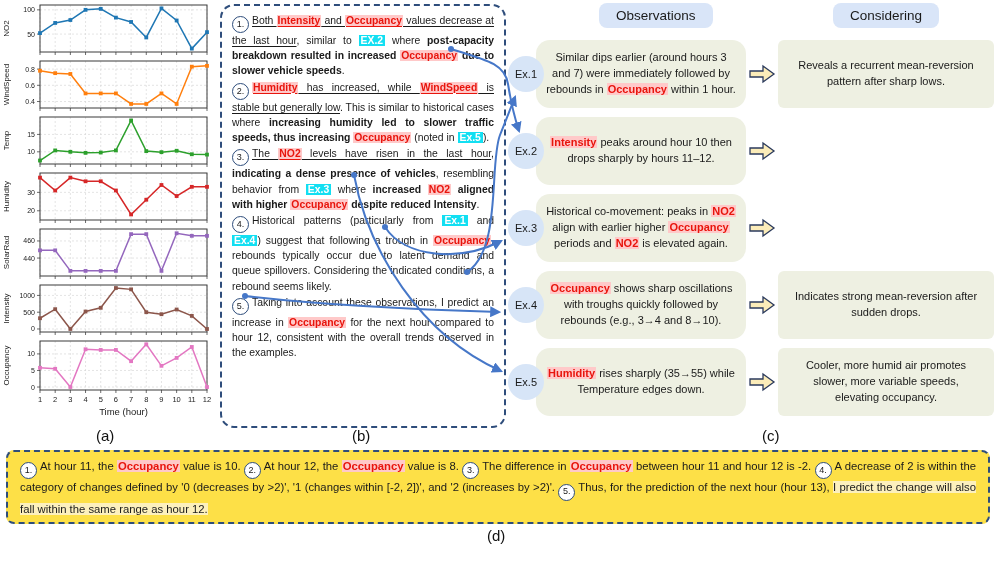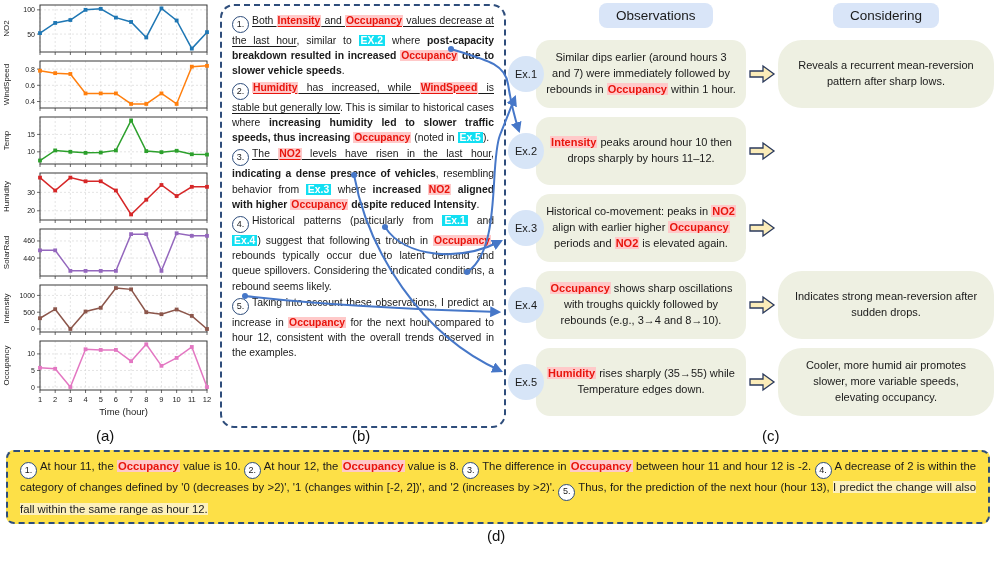--- a/index.html
+++ b/index.html
@@ -23,21 +23,21 @@
   #panel-c{position:absolute;left:508px;top:0;width:488px;height:446px;}
   .chead{position:absolute;top:3px;background:#d9e5f8;border-radius:8px;padding:5px 17px;font-size:13.5px;}
   #obs-header{left:91px;border-radius:8px;}
   #impl-header{left:325px;}
   #c-rows{position:absolute;left:0;top:40px;width:488px;display:flex;flex-direction:column;gap:9px;}
   .crow{display:flex;align-items:center;height:68px;}
   .excirc{width:36px;height:36px;border-radius:50%;background:#d7e5f7;display:flex;align-items:center;justify-content:center;font-size:11px;margin-right:-8px;z-index:2;flex:none;}
   .obox{width:210px;height:100%;background:#eef0e2;border-radius:14px;display:flex;align-items:center;justify-content:center;text-align:center;font-size:11px;line-height:1.45;padding:4px 10px;box-sizing:border-box;flex:none;}
   .barrow{flex:none;margin:0 1px;}
   .barrow path{fill:#fbecb9;stroke:#2b3a5c;stroke-width:1.3;}
-  .ibox{flex:1;height:100%;background:#eef0e2;border-radius:24px;display:flex;align-items:center;justify-content:center;text-align:center;font-size:11px;line-height:1.45;padding:4px 12px;box-sizing:border-box;margin-right:2px;}
+  .ibox{flex:1;height:100%;background:#eef0e2;border-radius:6px;display:flex;align-items:center;justify-content:center;text-align:center;font-size:11px;line-height:1.45;padding:4px 12px;box-sizing:border-box;margin-right:2px;}
 
   
   #connectors{position:absolute;left:0;top:0;width:996px;height:561px;pointer-events:none;z-index:4;}
   #connectors path.link{fill:none;stroke:#4677c8;stroke-width:2;}
   #connectors circle.dot{fill:#4677c8;}
 
   
   .figlabel{position:absolute;font-size:15px;color:#111;}
   #label-a{left:96px;top:427px;}
   #label-b{left:352px;top:427px;}

